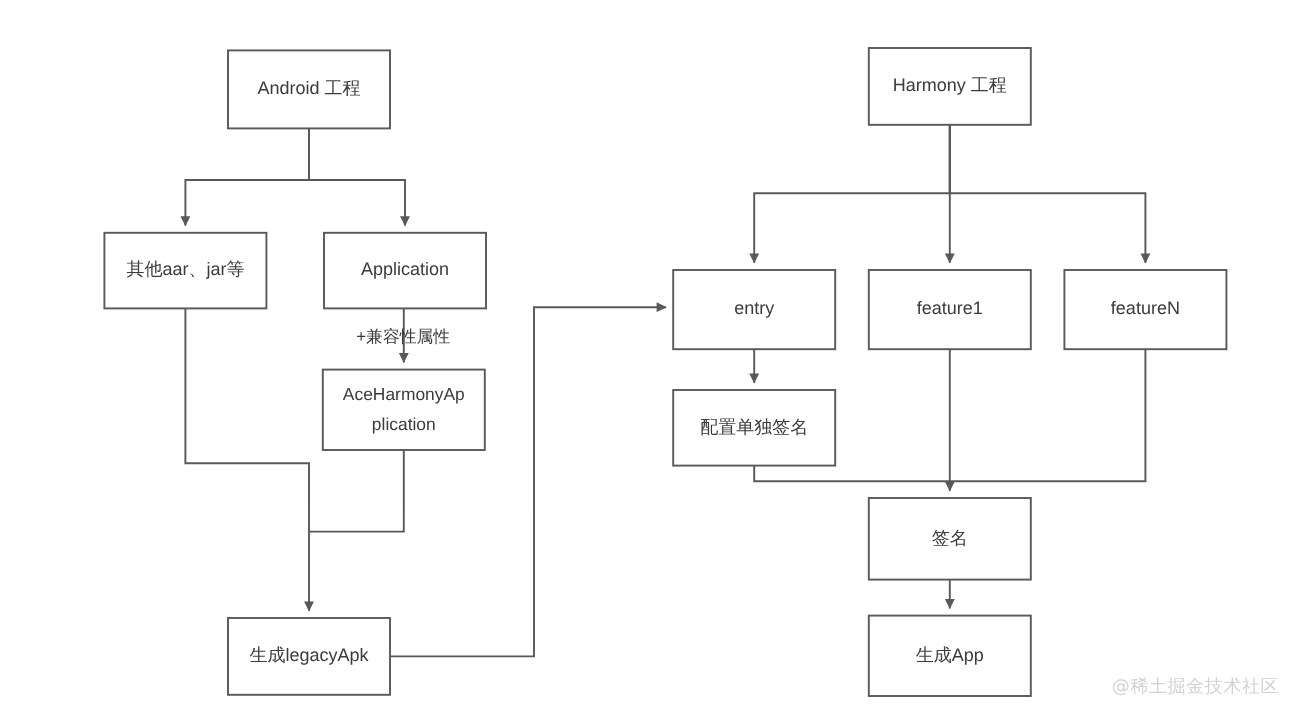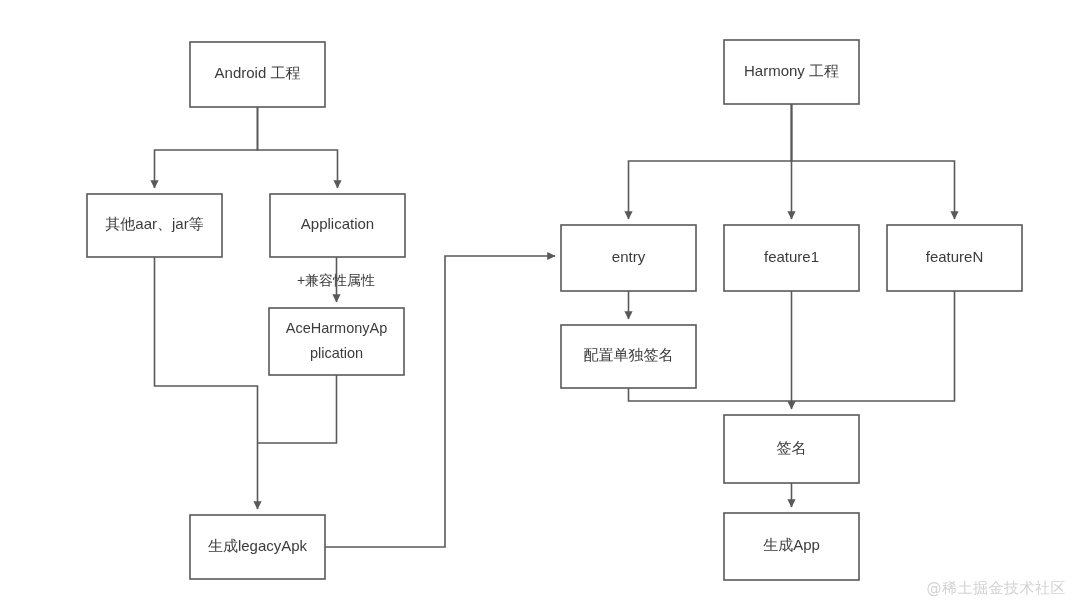--- a/index.html
+++ b/index.html
@@ -56,21 +56,21 @@
   .flow-link {
     fill: none;
     stroke: #595959;
     stroke-width: 1.6;
     stroke-linejoin: miter;
     stroke-linecap: butt;
   }
   .watermark {
     position: absolute;
     right: 14px;
-    bottom: 8px;
+    bottom: 24px;
     font-family: "DejaVu Sans", "Liberation Sans", sans-serif;
     font-size: 15px;
     color: #d2d2d2;
     letter-spacing: 0.5px;
     user-select: none;
     white-space: nowrap;
   }
 </style>
 </head>
 <body>

